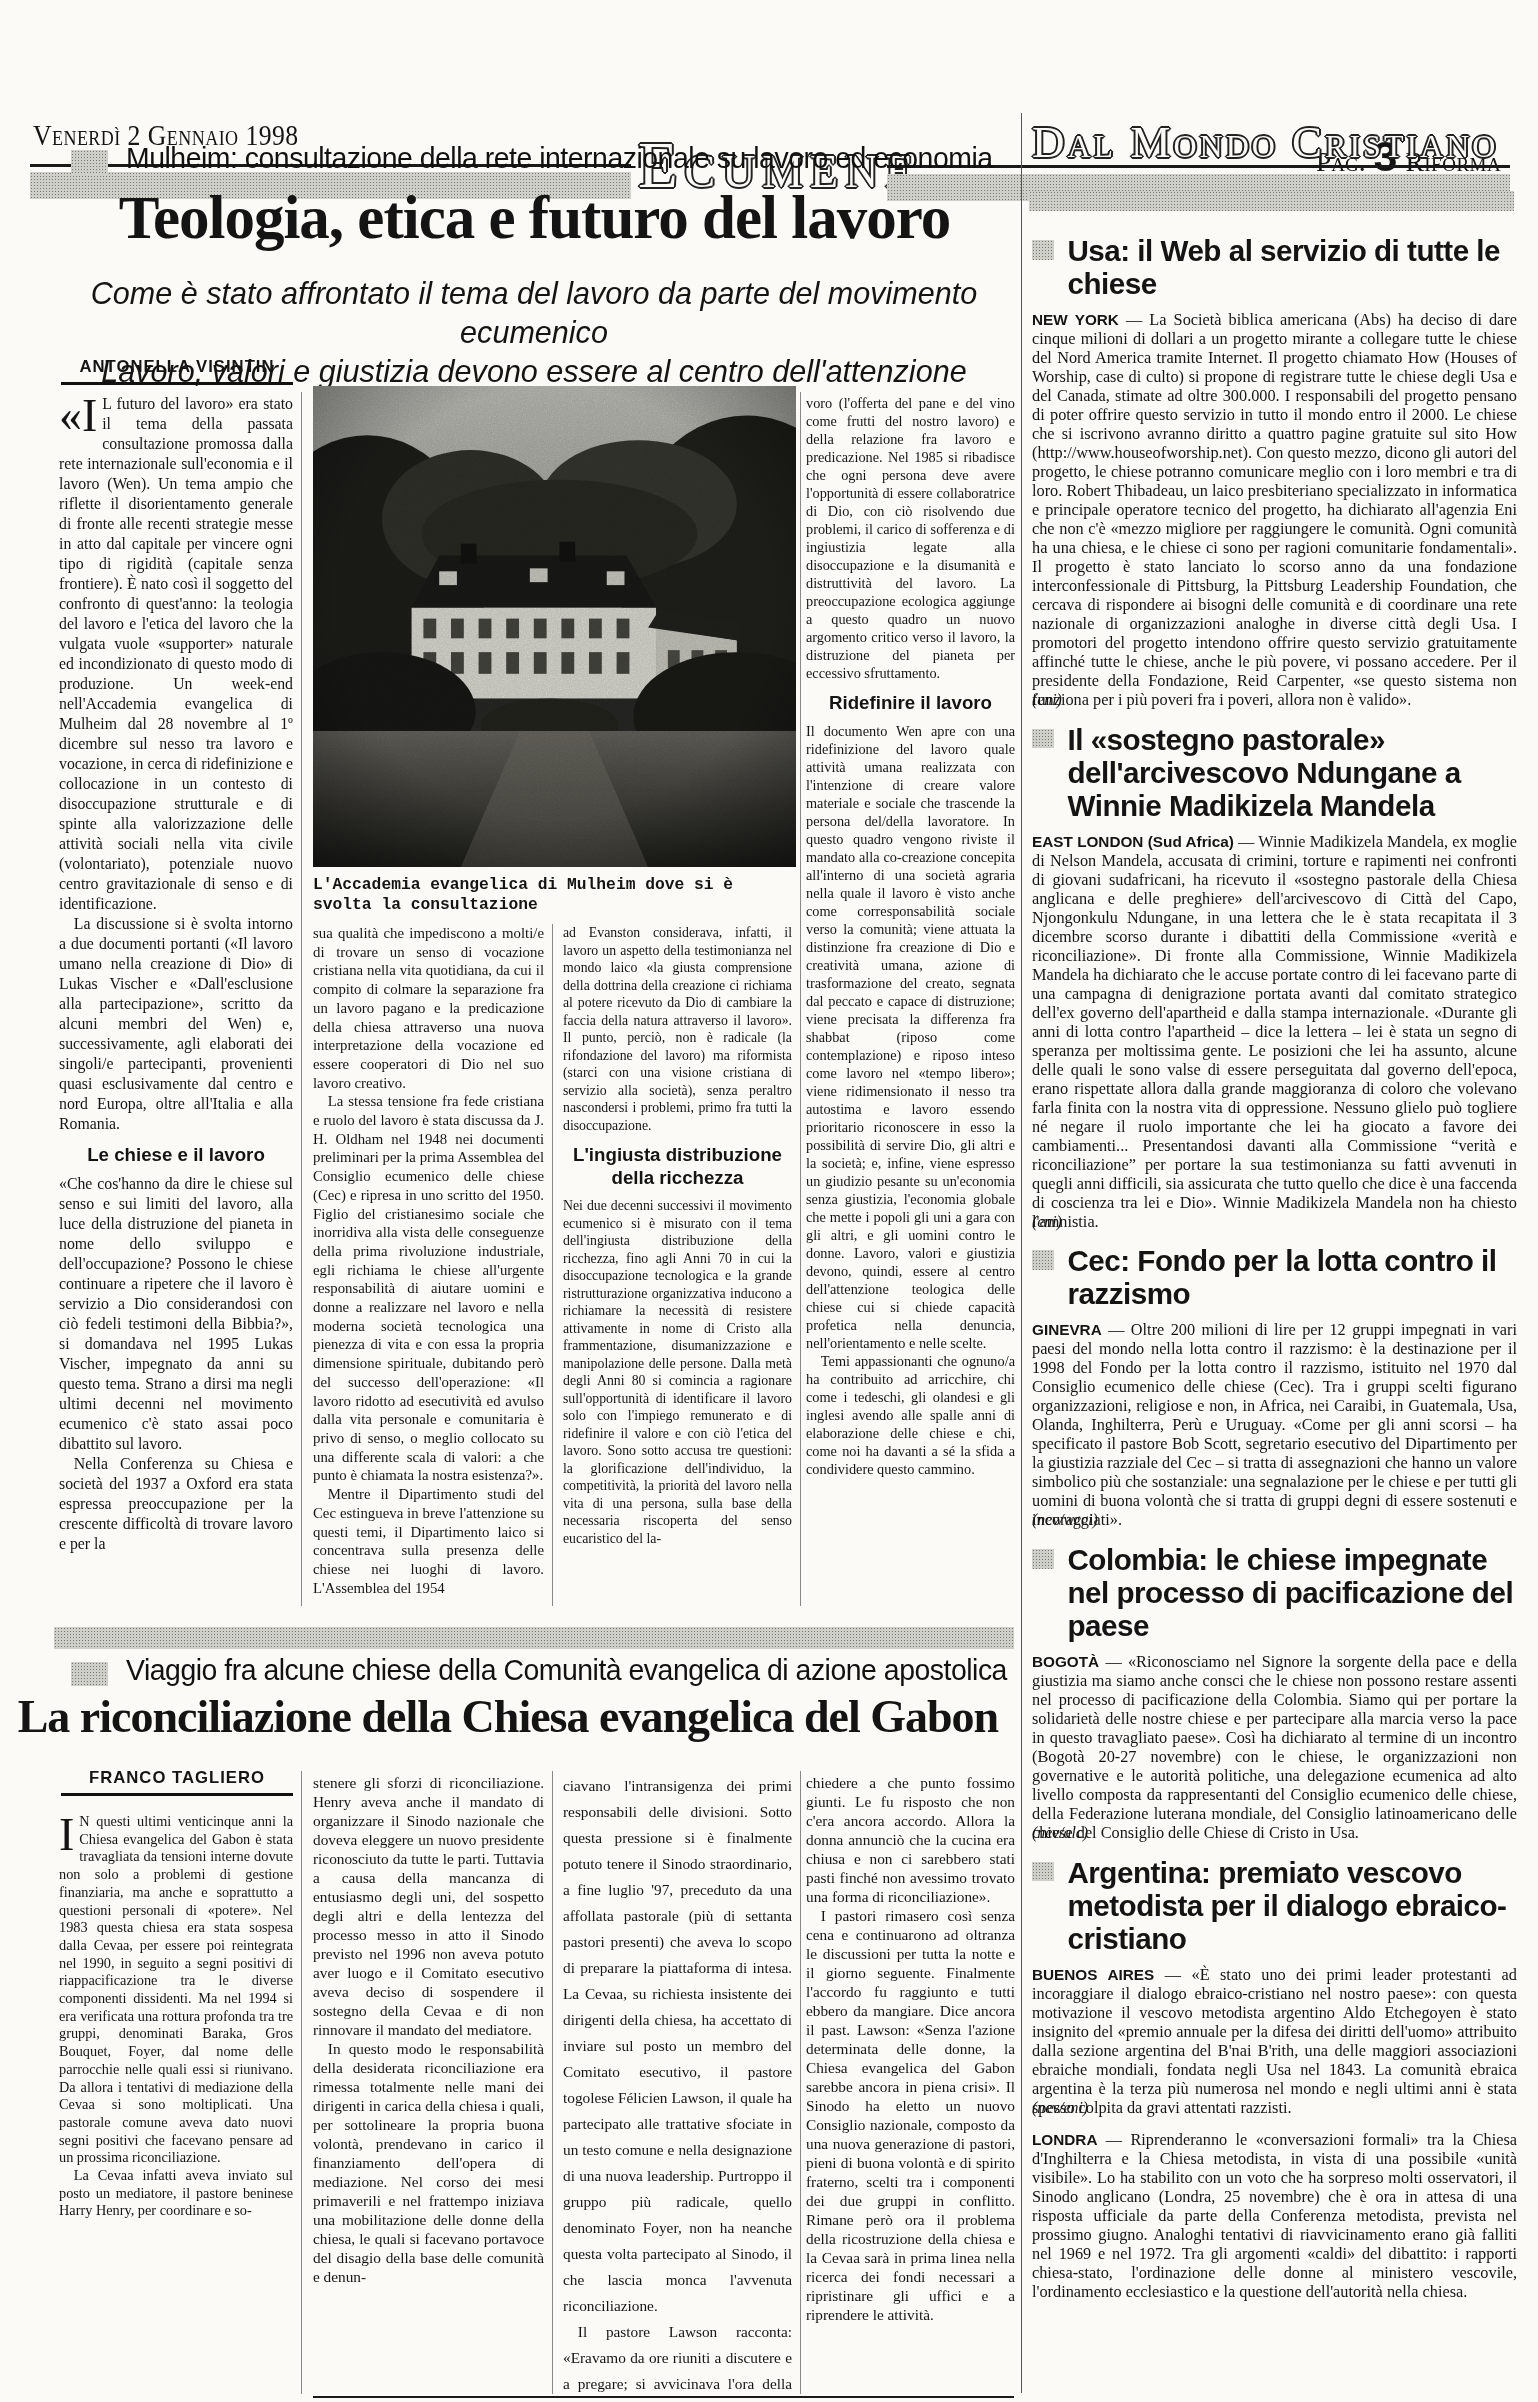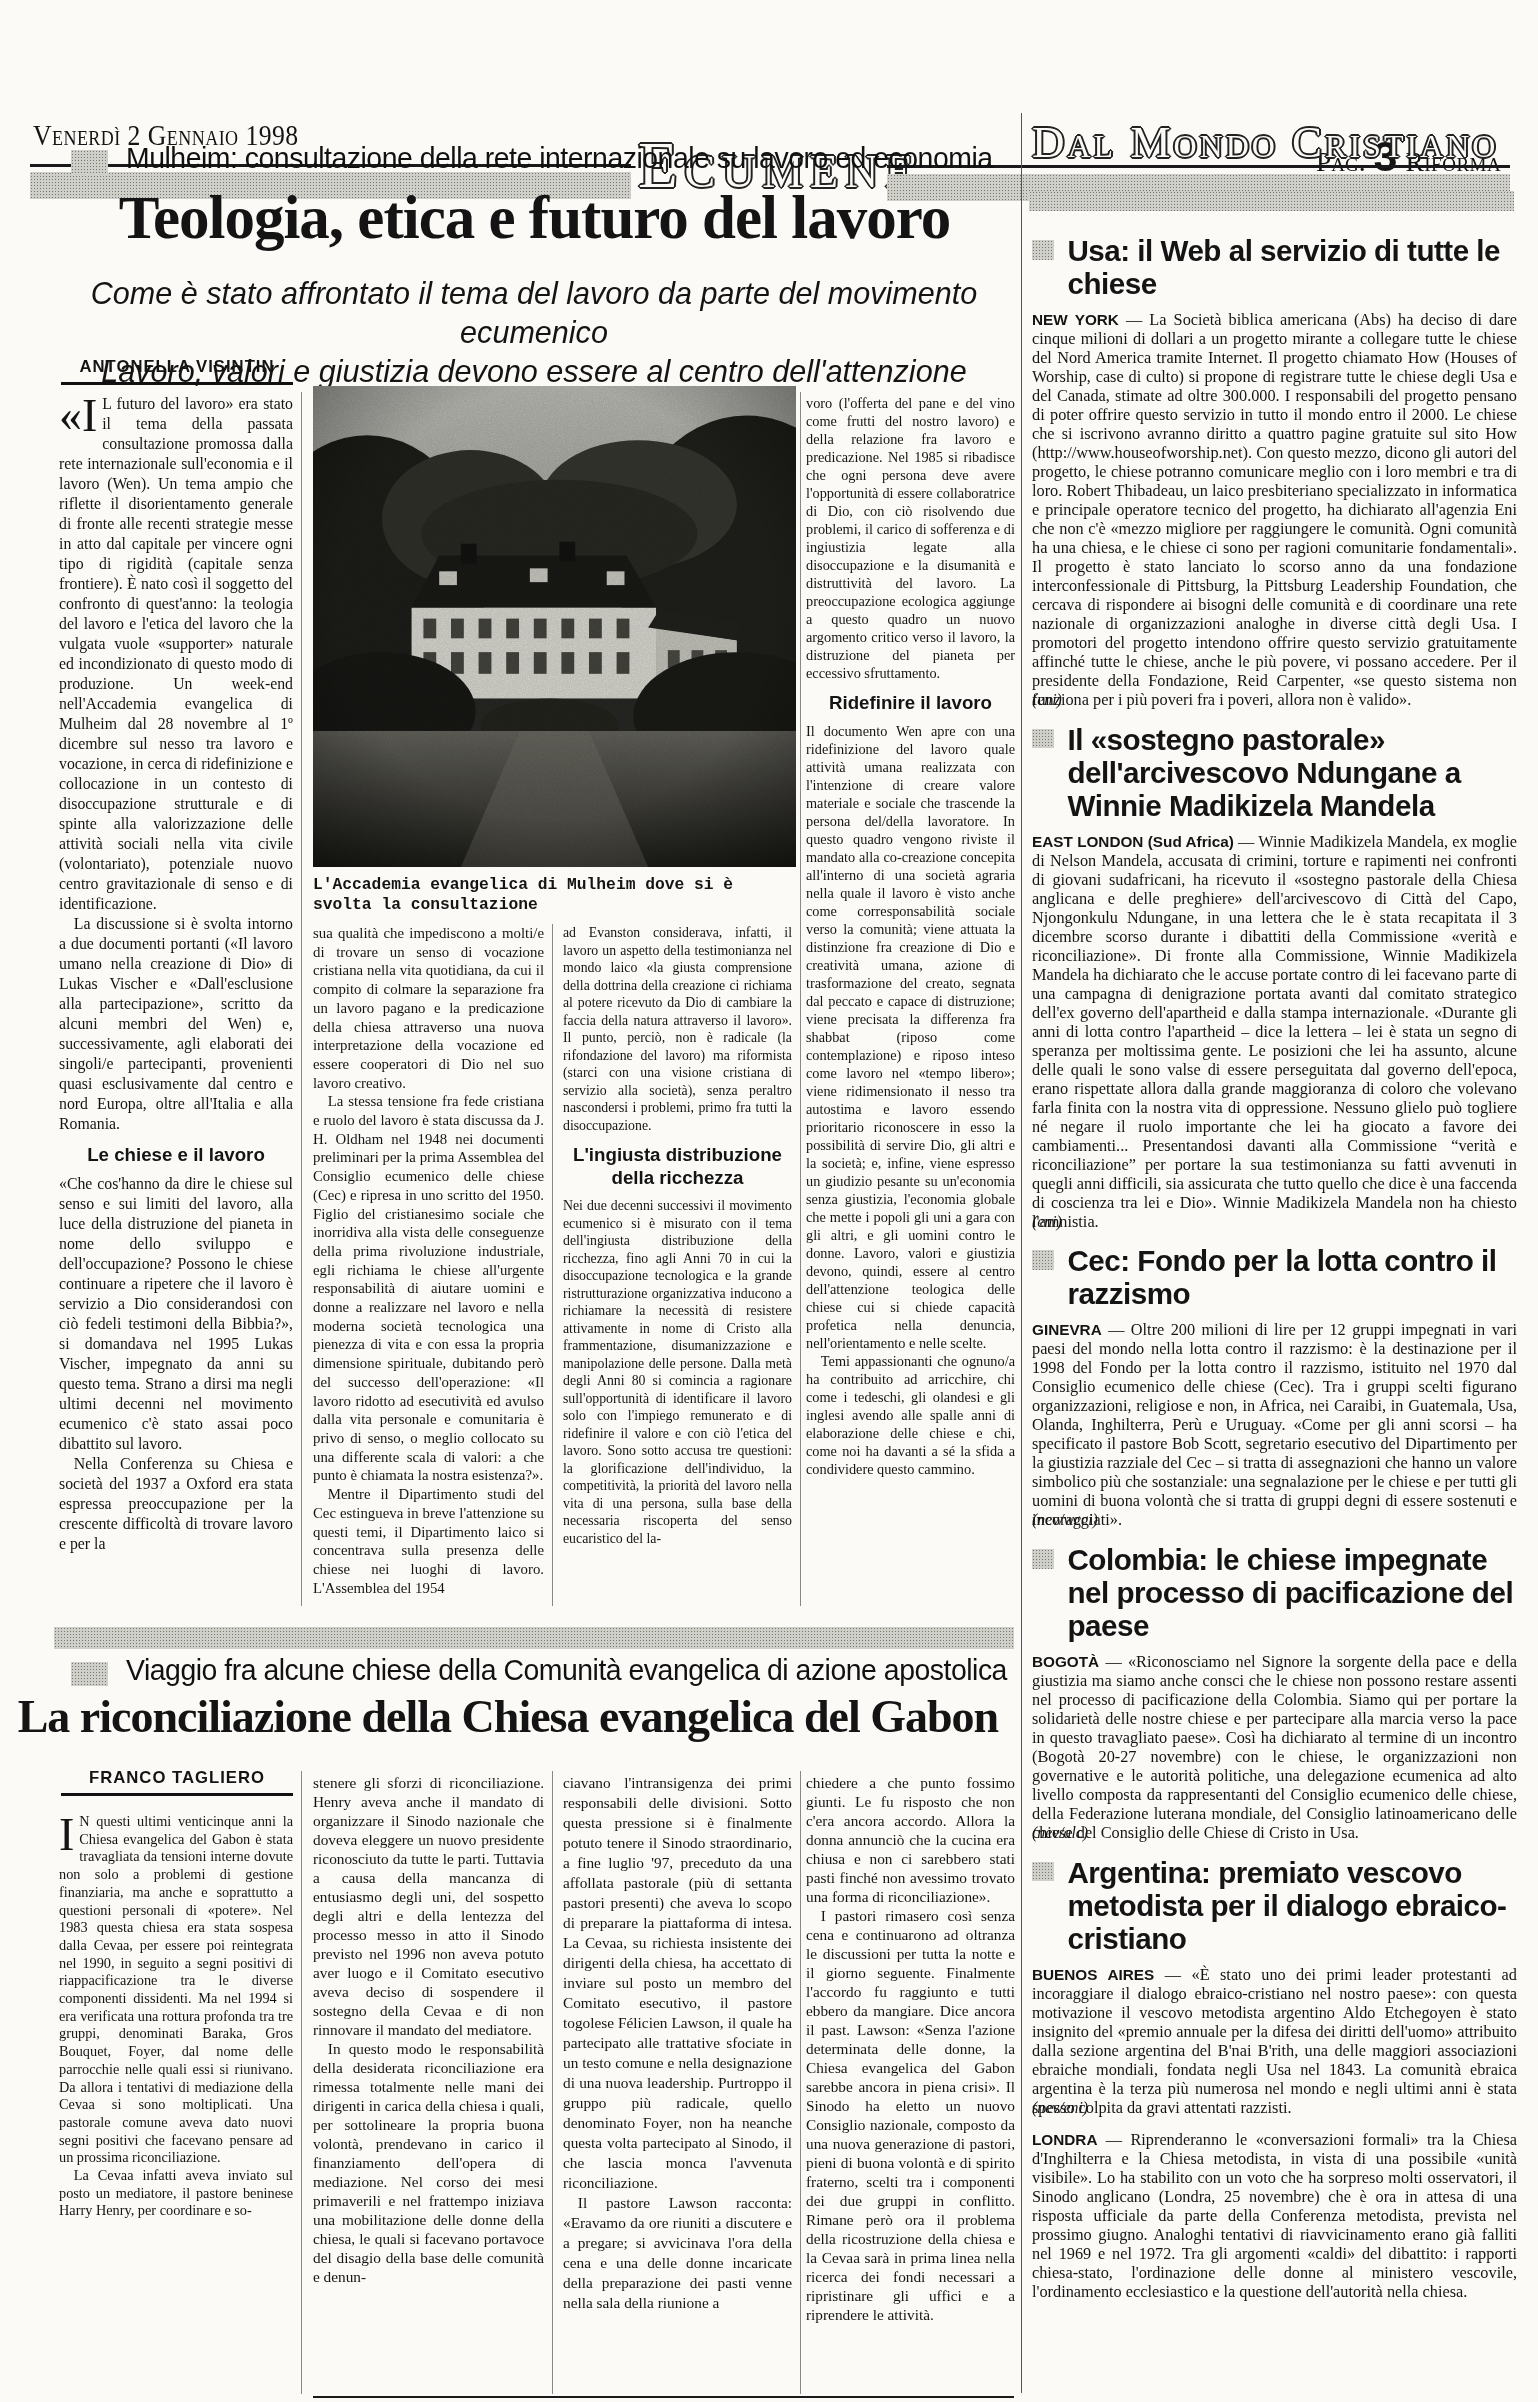--- a/index.html
+++ b/index.html
@@ -247,21 +247,21 @@
 <div class="abs col" style="left:59px;top:1813px;width:234px;height:581px;font-size:14.3px;line-height:17.7px;">
   <p><span class="dropcap">I</span><span>N questi ultimi venticinque anni la Chiesa evangelica del Gabon è stata travagliata da tensioni interne dovute non solo a problemi di gestione finanziaria, ma anche e soprattutto a questioni personali di «potere». Nel 1983 questa chiesa era stata sospesa dalla Cevaa, per essere poi reintegrata nel 1990, in seguito a segni positivi di riappacificazione tra le diverse componenti dissidenti. Ma nel 1994 si era verificata una rottura profonda tra tre gruppi, denominati Baraka, Gros Bouquet, Foyer, dal nome delle parrocchie nelle quali essi si riunivano. Da allora i tentativi di mediazione della Cevaa si sono moltiplicati. Una pastorale comune aveva dato nuovi segni positivi che facevano pensare ad un prossima riconciliazione.</span></p>
   <p class="ind">La Cevaa infatti aveva inviato sul posto un mediatore, il pastore beninese Harry Henry, per coordinare e so-</p>
 </div>
 
 <div class="abs col" style="left:313px;top:1773px;width:231px;height:621px;font-size:15.3px;line-height:19px;">
   <p>stenere gli sforzi di riconciliazione. Henry aveva anche il mandato di organizzare il Sinodo nazionale che doveva eleggere un nuovo presidente riconosciuto da tutte le parti. Tuttavia a causa della mancanza di entusiasmo degli uni, del sospetto degli altri e della lentezza del processo messo in atto il Sinodo previsto nel 1996 non aveva potuto aver luogo e il Comitato esecutivo aveva deciso di sospendere il sostegno della Cevaa e di non rinnovare il mandato del mediatore.</p>
   <p class="ind">In questo modo le responsabilità della desiderata riconciliazione era rimessa totalmente nelle mani dei dirigenti in carica della chiesa i quali, per sottolineare la propria buona volontà, prendevano in carico il finanziamento dell'opera di mediazione. Nel corso dei mesi primaverili e nel frattempo iniziava una mobilitazione delle donne della chiesa, le quali si facevano portavoce del disagio della base delle comunità e denun-</p>
 </div>
 
-<div class="abs col" style="left:563px;top:1773px;width:229px;height:621px;font-size:15.3px;line-height:20px;">
+<div class="abs col" style="left:563px;top:1773px;width:229px;height:621px;font-size:15.3px;line-height:26px;">
   <p>ciavano l'intransigenza dei primi responsabili delle divisioni. Sotto questa pressione si è finalmente potuto tenere il Sinodo straordinario, a fine luglio '97, preceduto da una affollata pastorale (più di settanta pastori presenti) che aveva lo scopo di preparare la piattaforma di intesa. La Cevaa, su richiesta insistente dei dirigenti della chiesa, ha accettato di inviare sul posto un membro del Comitato esecutivo, il pastore togolese Félicien Lawson, il quale ha partecipato alle trattative sfociate in un testo comune e nella designazione di una nuova leadership. Purtroppo il gruppo più radicale, quello denominato Foyer, non ha neanche questa volta partecipato al Sinodo, il che lascia monca l'avvenuta riconciliazione.</p>
   <p class="ind">Il pastore Lawson racconta: «Eravamo da ore riuniti a discutere e a pregare; si avvicinava l'ora della cena e una delle donne incaricate della preparazione dei pasti venne nella sala della riunione a</p>
 </div>
 
 <div class="abs col" style="left:806px;top:1773px;width:209px;height:621px;font-size:15.3px;line-height:19px;">
   <p>chiedere a che punto fossimo giunti. Le fu risposto che non c'era ancora accordo. Allora la donna annunciò che la cucina era chiusa e non ci sarebbero stati pasti finché non avessimo trovato una forma di riconciliazione».</p>
   <p class="ind">I pastori rimasero così senza cena e continuarono ad oltranza le discussioni per tutta la notte e il giorno seguente. Finalmente l'accordo fu raggiunto e tutti ebbero da mangiare. Dice ancora il past. Lawson: «Senza l'azione determinata delle donne, la Chiesa evangelica del Gabon sarebbe ancora in piena crisi». Il Sinodo ha eletto un nuovo Consiglio nazionale, composto da una nuova generazione di pastori, pieni di buona volontà e di spirito fraterno, scelti tra i componenti dei due gruppi in conflitto. Rimane però ora il problema della ricostruzione della chiesa e la Cevaa sarà in prima linea nella ricerca dei fondi necessari a ripristinare gli uffici e a riprendere le attività.</p>
 </div>
 
 <div class="abs outlined" style="left:1032px;top:116px;width:485px;font-size:45px;letter-spacing:3px;white-space:nowrap;">Dal Mondo Cristiano</div>

